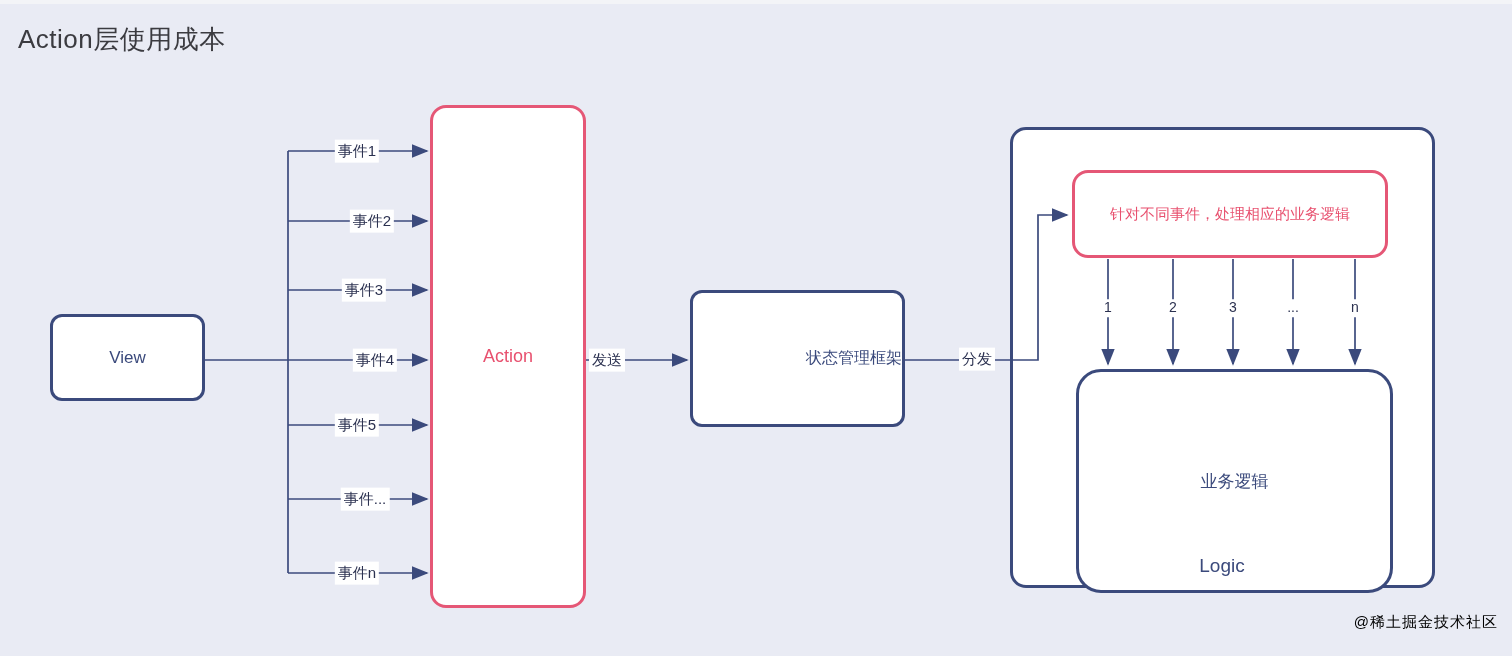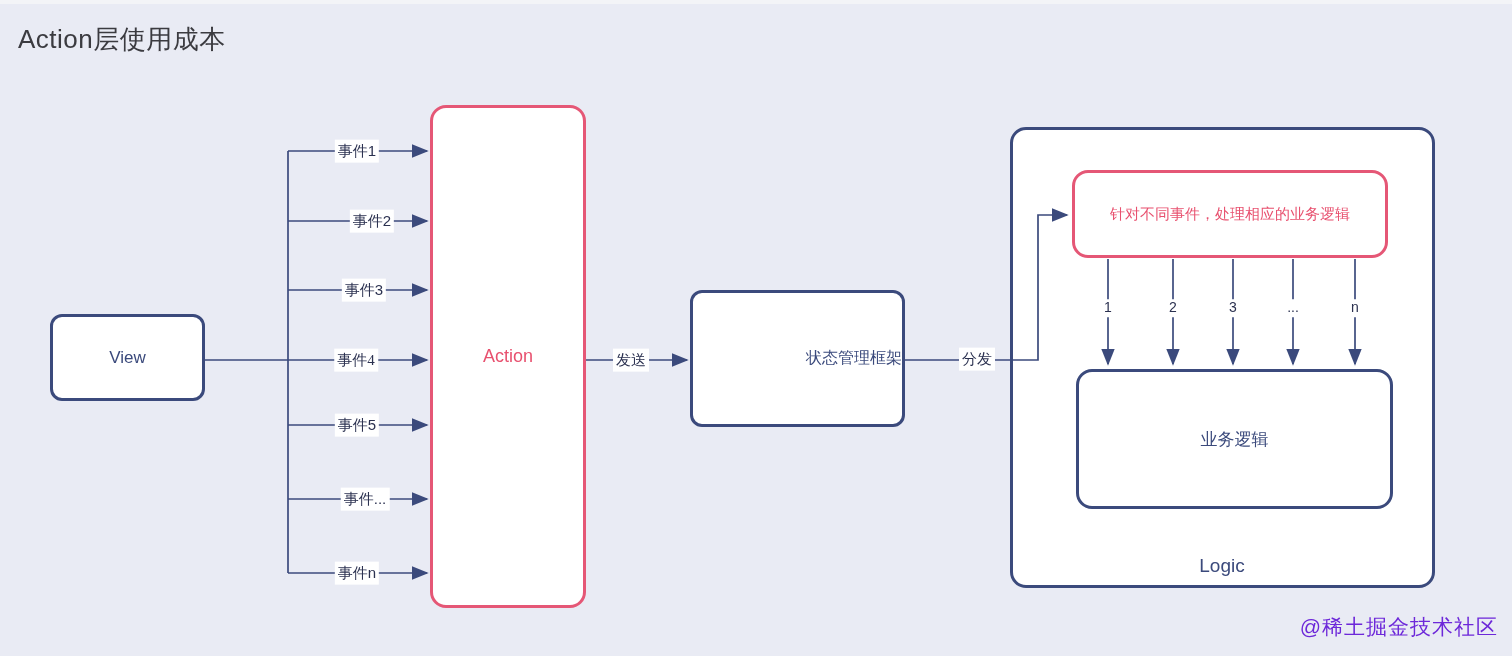--- a/index.html
+++ b/index.html
@@ -18,36 +18,36 @@
     display:flex; align-items:center; justify-content:center; z-index:1;
   }
   .navy { border:3px solid #3b4a7c; color:#3b4a7c; }
   .pink { border:3px solid #e55776; color:#e8516f; }
 
   .view-box   { left:50px;  top:314px; width:155px; height:87px;  border-radius:12px; font-size:17px; }
   .action-box { left:430px; top:105px; width:156px; height:503px; border-radius:16px; font-size:18px; }
   .state-box  { left:690px; top:290px; width:215px; height:137px; border-radius:12px; font-size:16px;justify-content:flex-end; }
   .logic-container { left:1010px; top:127px; width:425px; height:461px; border-radius:16px; }
   .handler-box  { left:1072px; top:170px; width:316px; height:88px;  border-radius:16px; font-size:15px; border-width:3.5px; }
-  .business-box { left:1076px; top:369px; width:317px; height:140px; border-radius:16px; font-size:17px; }
+  .business-box { left:1076px; top:369px; width:317px; height:224px; border-radius:25px; font-size:17px; }
 
   .logic-caption {
     position:absolute; left:1222px; top:566px; transform:translate(-50%,-50%);
     color:#3b4a7c; font-size:19px; z-index:1;
   }
   .wires { position:absolute; left:0; top:0; z-index:2; }
   .chip {
     position:absolute; transform:translate(-50%,-50%);
     background:#ffffff; color:#2b3150; font-size:15px; line-height:1.25;
     padding:2px 3px; white-space:nowrap; z-index:3;
   }
   .chip.num { font-size:14px; padding:0 4px; }
   .watermark {
-    position:absolute; right:14px; top:613px; font-size:21px;
-    color:#6d28d9; z-index:3; letter-spacing:1px;
+    position:absolute; right:14px; top:613px; font-size:15px;
+    color:#000000; z-index:3; letter-spacing:1px;
   }
 </style>
 </head>
 <body>
 
 <div class="stage">
   <div class="topstrip"></div>
 
   <div class="title">Action层使用成本</div>
 
@@ -97,26 +97,26 @@
       <path d="M1173,259 V364" marker-end="url(#arrowNavy)"></path>
       <path d="M1233,259 V364" marker-end="url(#arrowNavy)"></path>
       <path d="M1293,259 V364" marker-end="url(#arrowNavy)"></path>
       <path d="M1355,259 V364" marker-end="url(#arrowNavy)"></path>
     </g>
   </svg>
 
   <div class="chip" style="left:357px; top:151px;">事件1</div>
   <div class="chip" style="left:340px; top:221px;margin-left:32px;">事件2</div>
   <div class="chip" style="left:357px; top:290px;margin-left:7px;">事件3</div>
-  <div class="chip" style="left:356px; top:360px;font-family:Liberation Serif, serif;">事件4</div>
+  <div class="chip" style="left:375px; top:360px;">事件4</div>
   <div class="chip" style="left:357px; top:425px;">事件5</div>
   <div class="chip" style="left:357px; top:499px;margin-left:8px;">事件...</div>
   <div class="chip" style="left:357px; top:573px;">事件n</div>
 
-  <div class="chip" style="left:631px; top:360px;text-align:center;">发送</div>
+  <div class="chip" style="left:607px; top:360px;text-align:center;">发送</div>
   <div class="chip" style="left:961px; top:359px;margin-left:16px;">分发</div>
 
   <div class="chip num" style="left:1108px; top:308px;">1</div>
   <div class="chip num" style="left:1173px; top:308px;">2</div>
   <div class="chip num" style="left:1233px; top:308px;">3</div>
   <div class="chip num" style="left:1293px; top:308px;">...</div>
   <div class="chip num" style="left:1355px; top:308px;">n</div>
 
   <div class="watermark">@稀土掘金技术社区</div>
 </div>

